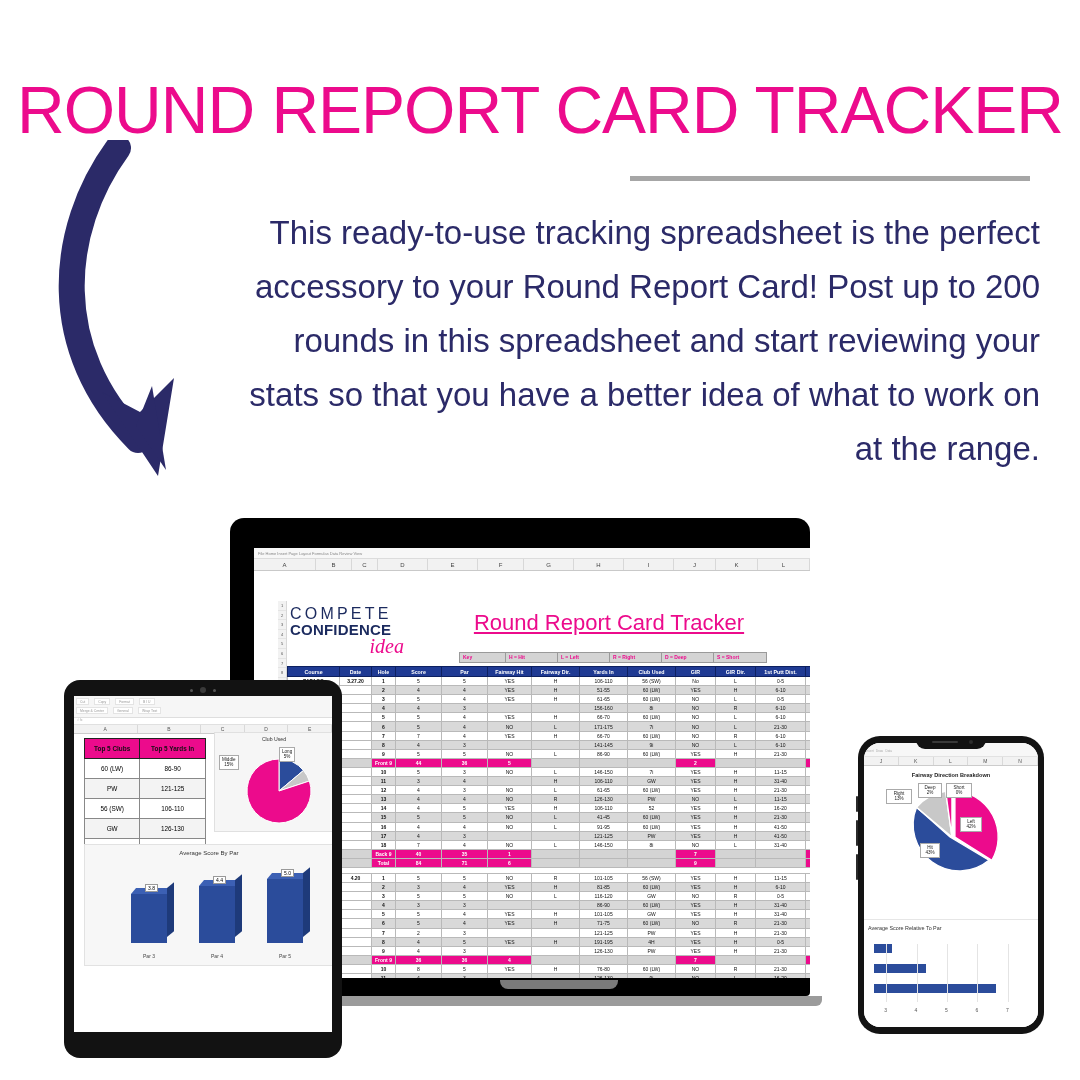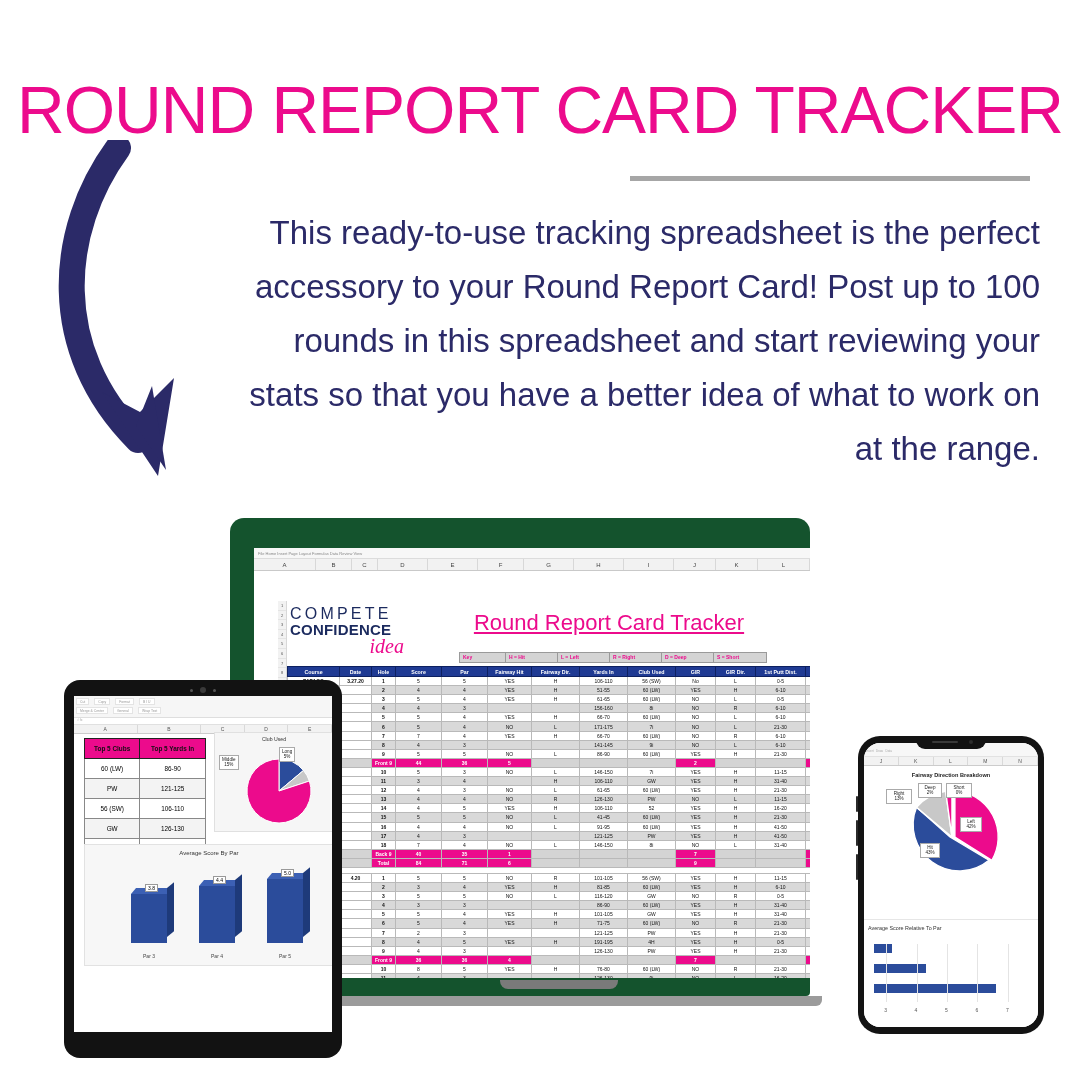--- a/index.html
+++ b/index.html
@@ -48,21 +48,21 @@
   
   #laptop {
     position: absolute;
     top: 518px; left: 218px;
     width: 604px; height: 500px;
   }
   #laptop-body {
     position: absolute;
     top: 0; left: 12px;
     width: 580px; height: 478px;
-    background: #14532d;
+    background: #000000;
     border-radius: 14px 14px 4px 4px;
   }
   #laptop-screen {
     position: absolute;
     top: 30px; left: 24px;
     width: 556px; height: 430px;
     background: #ffffff;
     overflow: hidden;
   }
   #laptop-base {
@@ -202,21 +202,21 @@
   #ph-bar-title { font-size:5.4px; color:#333; padding:5px 0 0 4px; }
   .hbar { position:absolute; height:9px; background:#2b4c9b; left:10px; }
   .vgrid { position:absolute; top:24px; width:1px; height:58px; background:#e4e4e4; }
   .xtick { position:absolute; bottom:14px; font-size:5px; color:#555; }
 </style>
 </head>
 <body>
 
 <div id="promo-title">ROUND REPORT CARD TRACKER</div>
 <div id="title-divider"></div>
-<div id="promo-body">This ready-to-use tracking spreadsheet is the perfect accessory to your Round Report Card! Post up to 100 rounds in this spreadsheet and start reviewing your stats so that you have a better idea of what to work on at the range.</div>
+<div id="promo-body">This ready-to-use tracking spreadsheet is the perfect accessory to your Round Report Card! Post up to 200 rounds in this spreadsheet and start reviewing your stats so that you have a better idea of what to work on at the range.</div>
 
 <svg id="curved-arrow" viewBox="0 0 220 360">
   <path d="M78 8 C 18 90, 8 210, 98 300" stroke="#2b2a68" stroke-width="26" fill="none" stroke-linecap="round"></path>
   <path d="M62 252 L 118 336 L 134 238 L 100 272 Z" fill="#2b2a68"></path>
   <path d="M96 286 L 126 330 L 112 246 Z" fill="#2b2a68"></path>
 </svg>
 
 <div id="laptop">
   <div id="laptop-body">
     <div id="laptop-screen" class="ss">

